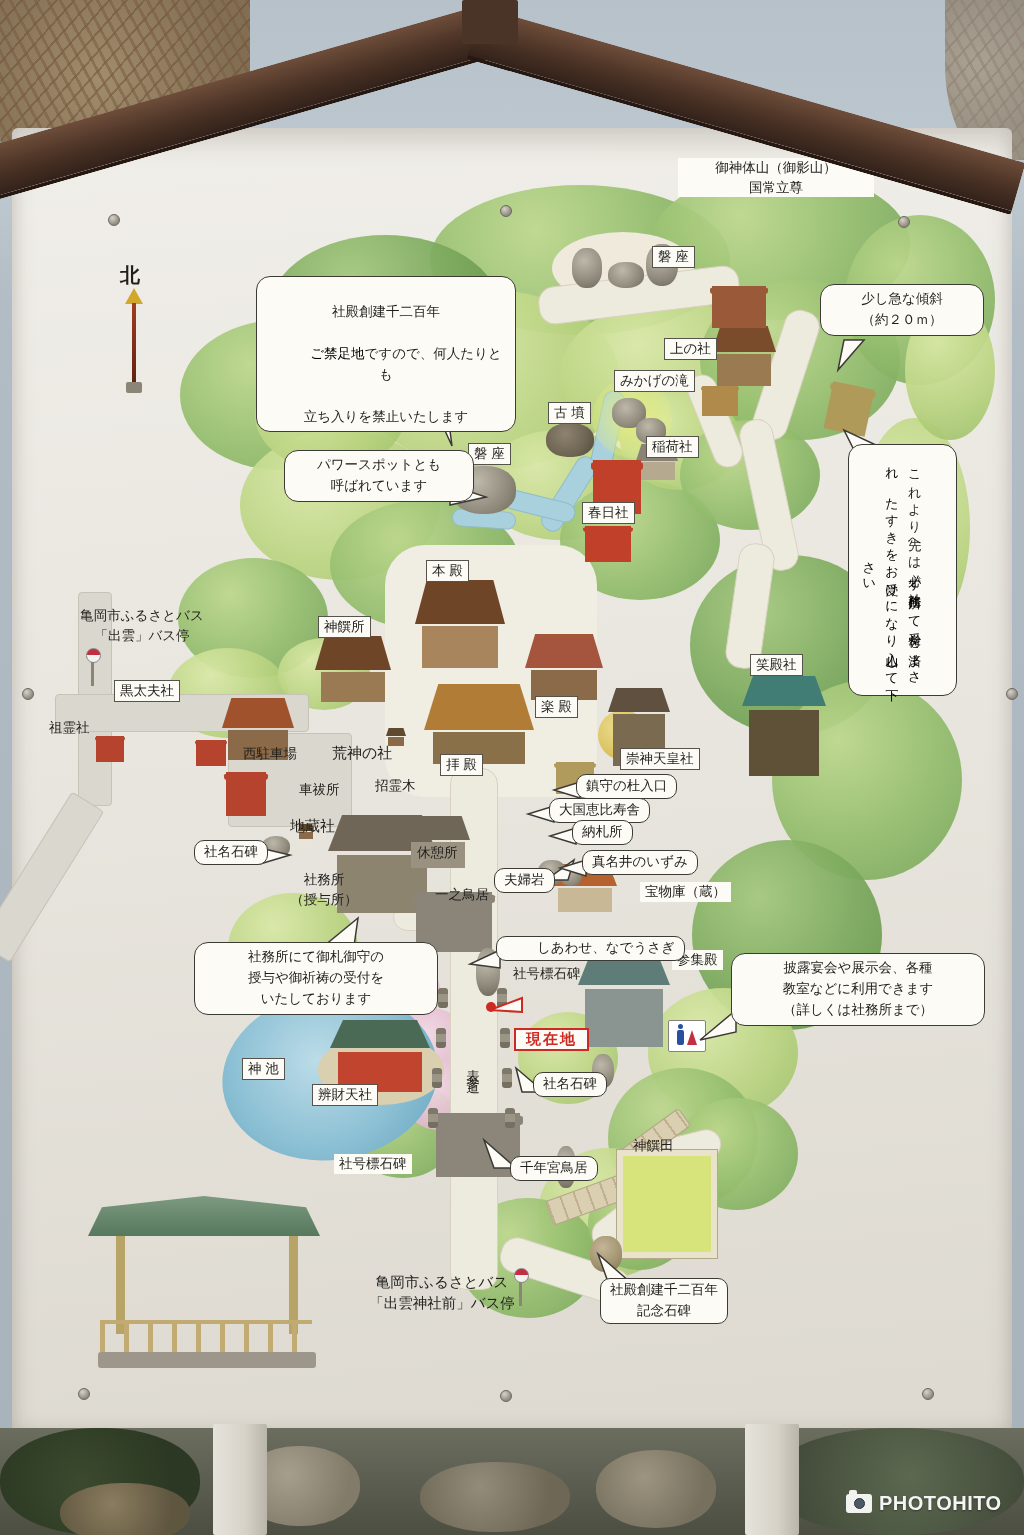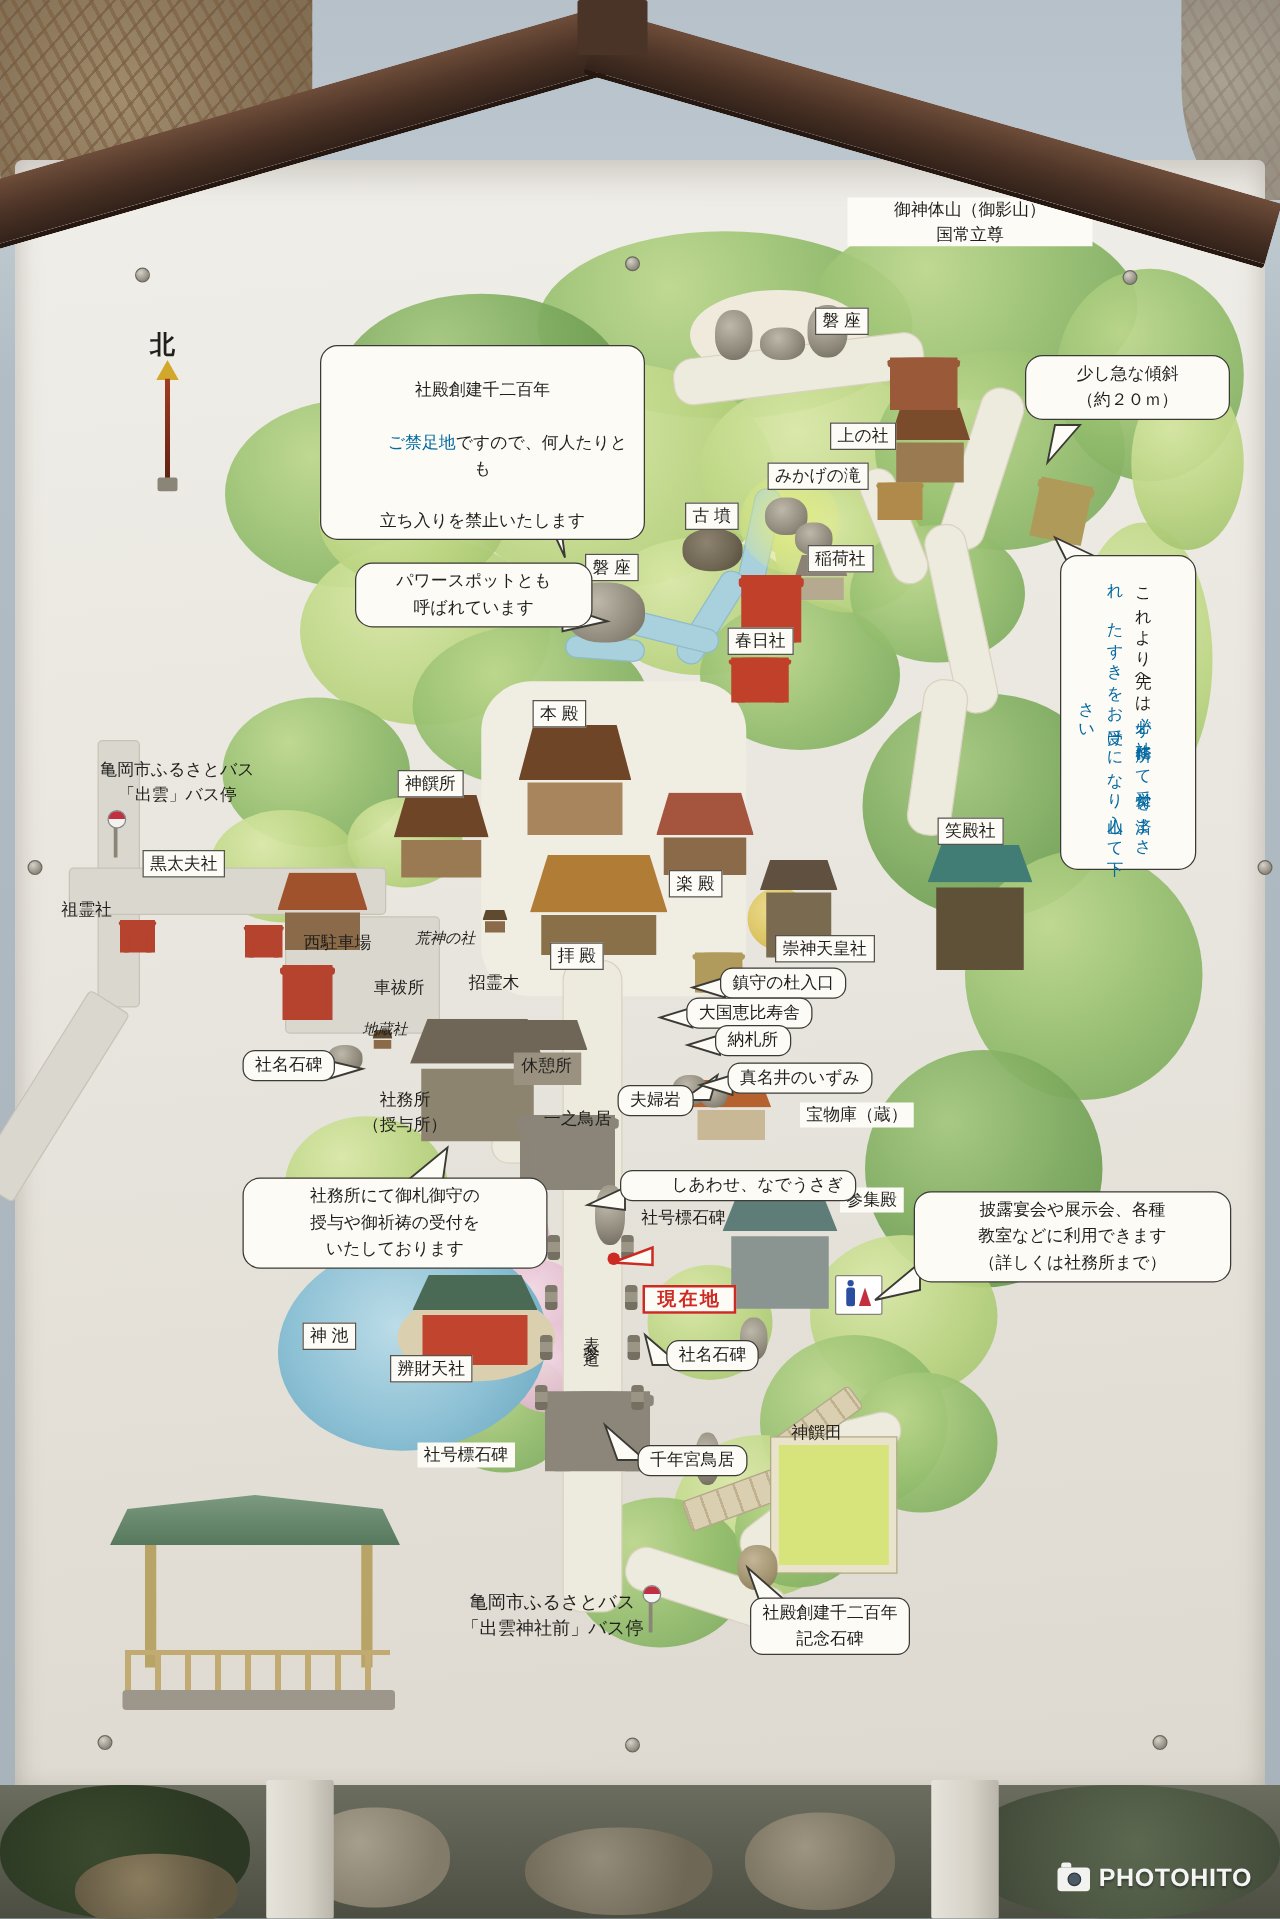--- a/index.html
+++ b/index.html
@@ -56,25 +56,25 @@
   .torii::before{left:9%;} .torii::after{right:9%;}
   .torii .t1{position:absolute;left:-4%;top:0;width:108%;height:18%;background:inherit;border-radius:40% 40% 3px 3px;}
   .torii .t2{position:absolute;left:9%;top:32%;width:82%;height:12%;background:inherit;}
   .lantern{position:absolute;width:10px;height:20px;z-index:12;border-radius:3px;
     background:linear-gradient(180deg,#7d7869 0 30%,#9b9586 30% 70%,#746f61 70%);}
   
   .lbl{position:absolute;z-index:30;background:#fcfbf6;border:1px solid #56534c;padding:0 5px;
     font-size:13.5px;line-height:1.45;white-space:pre-line;text-align:center;}
   .tag{border:none;}
   .plain{border:none;background:transparent;}
-  .small{font-size:12px;padding:0 2px;font-style:italic;}
+  .small{font-size:15px;padding:0 2px;}
   .bubble{position:absolute;z-index:31;background:#fcfbf6;border:1.5px solid #3c3a35;border-radius:14px;
     padding:4px 10px;font-size:13.5px;line-height:1.55;white-space:pre-line;text-align:center;}
   .bsm{padding:1px 9px;border-radius:10px;}
-  .red{color:#0369a1;margin-left:40px;}
+  .red{color:#000000;margin-left:40px;}
   .vert{writing-mode:vertical-rl;text-orientation:upright;letter-spacing:2px;}
   .tail{position:absolute;z-index:30;overflow:visible;}
   .tp{fill:#fcfbf6;stroke:#3c3a35;stroke-width:1.5;}
   .genzaichi{position:absolute;z-index:32;background:#fcfbf6;border:2px solid #cc2a22;color:#cc2a22;
     font-weight:bold;font-size:15px;padding:0 10px;letter-spacing:2px;}
   .gdot{position:absolute;width:10px;height:10px;border-radius:50%;background:#cc2a22;z-index:32;}
   
   .north-txt{position:absolute;z-index:20;font-size:20px;font-weight:bold;}
   .nshaft{position:absolute;width:4px;z-index:20;background:linear-gradient(180deg,#a23c20,#5e2112);}
   .nhead{position:absolute;width:0;height:0;z-index:20;border-left:9px solid transparent;

